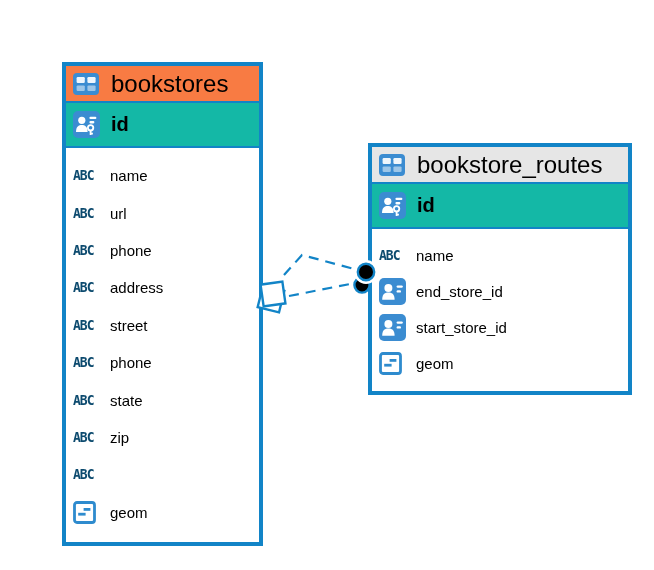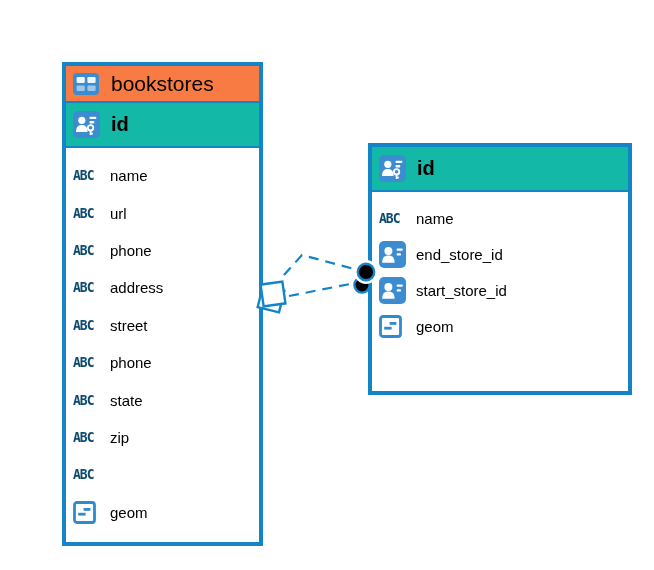--- a/index.html
+++ b/index.html
@@ -10,21 +10,21 @@
   .er-table{
     position:absolute;box-sizing:border-box;background:#fff;
     border:4px solid #1284C7;
   }
   .thead{
     box-sizing:border-box;height:37px;display:flex;align-items:center;
     padding:0 6px 0 7px;border-bottom:2px solid #1284C7;
   }
   .thead.orange{background:#F87B43;}
   .thead.gray{background:#E6E6E6;}
-  .ttitle{font-size:21px;margin-left:9px;white-space:nowrap;}
+  .ttitle{font-size:24px;margin-left:9px;white-space:nowrap;}
   .idrow{
     box-sizing:border-box;height:45px;display:flex;align-items:center;
     padding:0 6px 0 7px;border-bottom:2px solid #1284C7;background:#14b8a6;
   }
   .idlabel{font-size:20px;font-weight:700;margin-left:9px;}
   .fields{box-sizing:border-box;padding:9px 0 6px 0;}
   .frow{
     box-sizing:border-box;display:flex;align-items:center;padding:0 6px 0 7px;
   }
   .frow.h37{height:37.4px;}
@@ -136,20 +136,28 @@
           <svg width="23" height="23" viewBox="0 0 23 23">
               <use href="#ic-geo"></use>
             </svg>
         </span>
         <span class="flabel" data-interactable="false">geom</span>
       </div>
     </div>
   </div>
 
   <div class="er-table" data-interactable="true" style="left:368px;top:143px;width:264px;height:252px">
+    <div class="thead gray" data-interactable="true">
+      <span class="iconslot" data-interactable="false">
+        <svg width="26" height="22" viewBox="0 0 26 22">
+            <use href="#ic-table"></use>
+          </svg>
+      </span>
+      <span class="ttitle" data-interactable="false">bookstore_routes</span>
+    </div>
     <div class="idrow" data-interactable="true">
       <span class="iconslot" data-interactable="false">
         <svg width="27" height="27" viewBox="0 0 27 27">
             <use href="#ic-pk"></use>
           </svg>
       </span>
       <span class="idlabel" data-interactable="false">id</span>
     </div>
     <div class="fields" style="padding-top:8px" data-interactable="false">
       <div class="frow h36" data-interactable="true">

